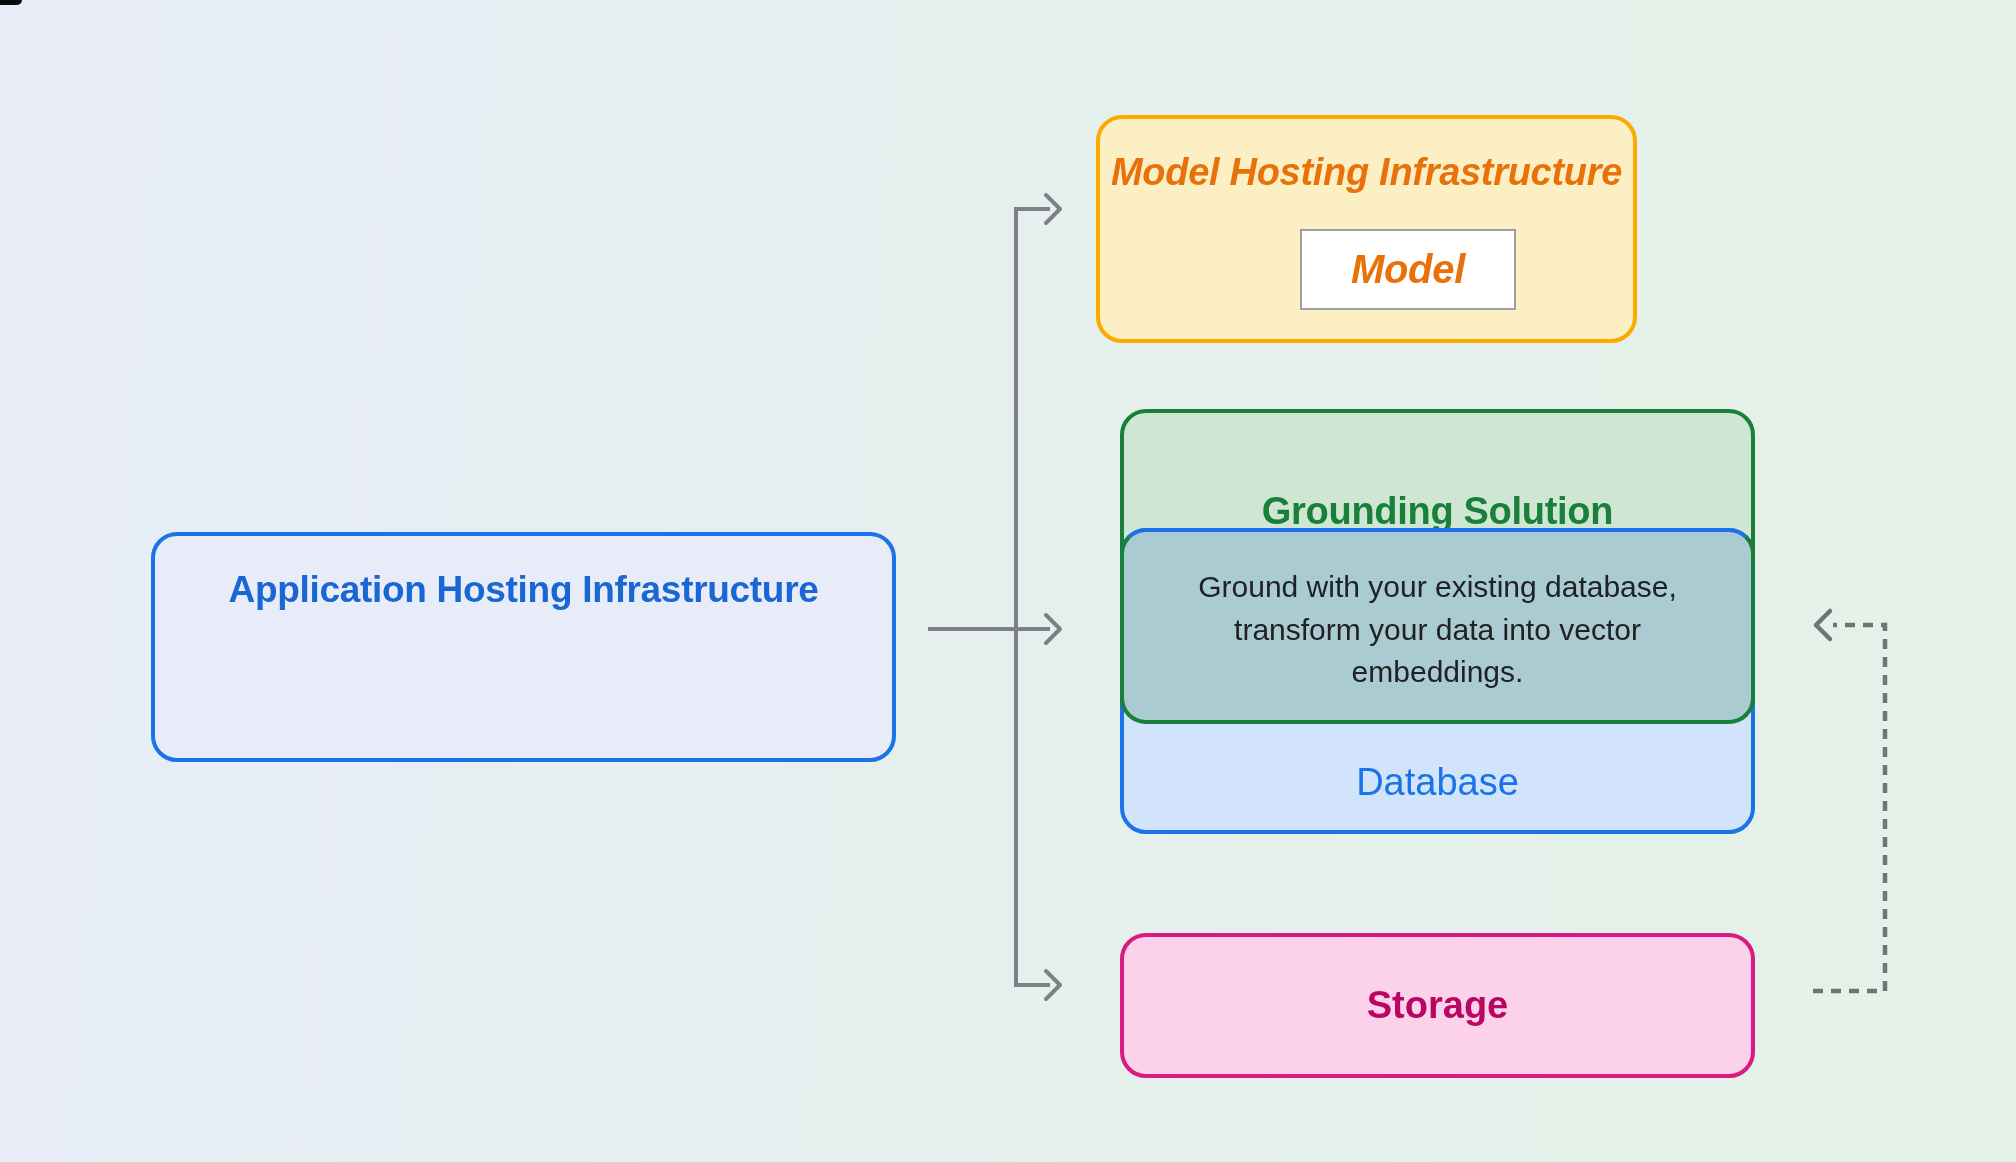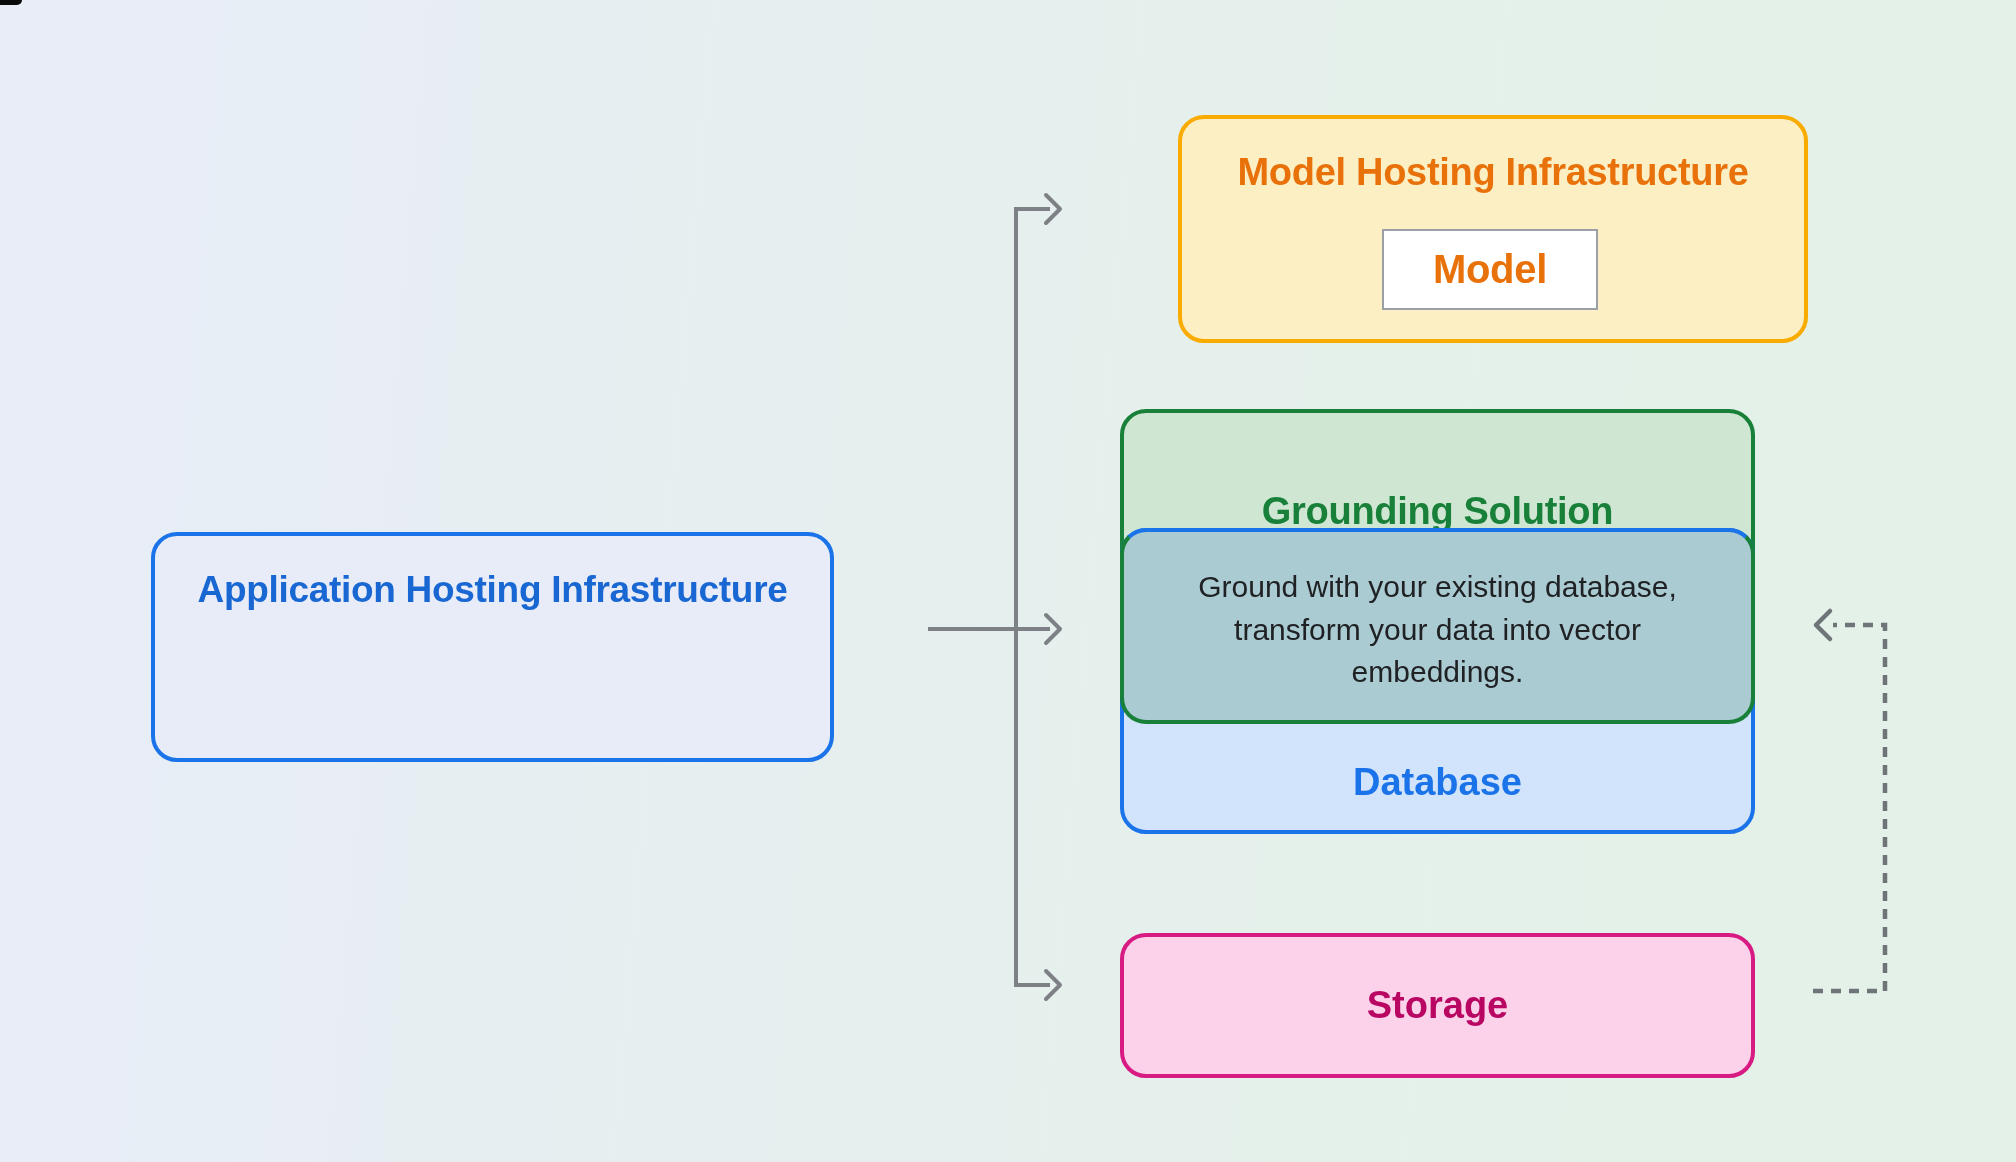--- a/index.html
+++ b/index.html
@@ -50,32 +50,33 @@
     display: flex;
     align-items: center;
     justify-content: center;
     font-weight: bold;
     font-size: 40px;
     letter-spacing: -0.3px;
   }
 
   
   .app-box {
-    left: 151px; top: 532px; width: 683px; height: 230px;
+    left: 151px; top: 532px; width: 745px; height: 230px;
     background: var(--app-fill);
     border: 4px solid var(--app-border);
   }
   .app-box .node-title { top: 33px; color: var(--app-title-color); font-size: 37px; }
   .app-chip { left: 207px; top: 109px; width: 318px; height: 83px; color: var(--app-title-color); }
 
   
   .model-box {
-    left: 1178px; top: 115px; width: 630px; height: 228px;
+    left: 1096px; top: 115px; width: 541px; height: 228px;
     background: var(--model-fill);
     border: 4px solid var(--model-border);
+    font-style: italic;
   }
   .model-box .node-title { top: 32px; color: var(--model-title-color); }
   .model-chip { left: 200px; top: 110px; width: 216px; height: 81px; color: var(--model-title-color); }
 
   
   .grounding-box {
     left: 1120px; top: 409px; width: 635px; height: 315px;
     background: var(--grounding-fill);
     border: 4px solid var(--grounding-border);
   }
@@ -84,21 +85,21 @@
   
   .database-box {
     left: 1120px; top: 528px; width: 635px; height: 306px;
     background: var(--database-fill);
     border: 4px solid var(--database-border);
   }
   .database-label {
     position: absolute;
     left: 0; right: 0; bottom: 26px;
     text-align: center;
-    font-weight: bold;
+    font-weight: normal;
     font-size: 38px;
     color: var(--database-label-color);
   }
 
   
   .overlap-box {
     left: 1120px; top: 528px; width: 635px; height: 196px;
     background: var(--overlap-fill);
     border: 4px solid var(--grounding-border);
     border-top-color: var(--database-border);

